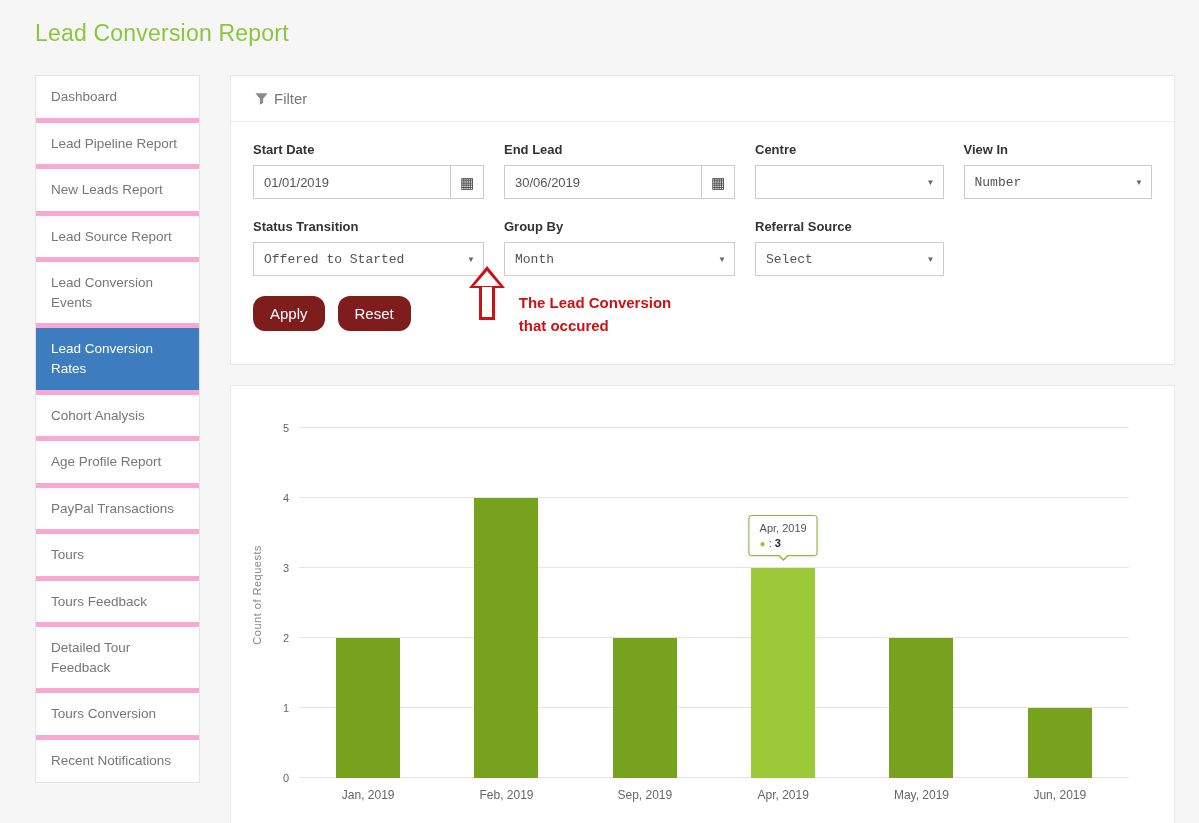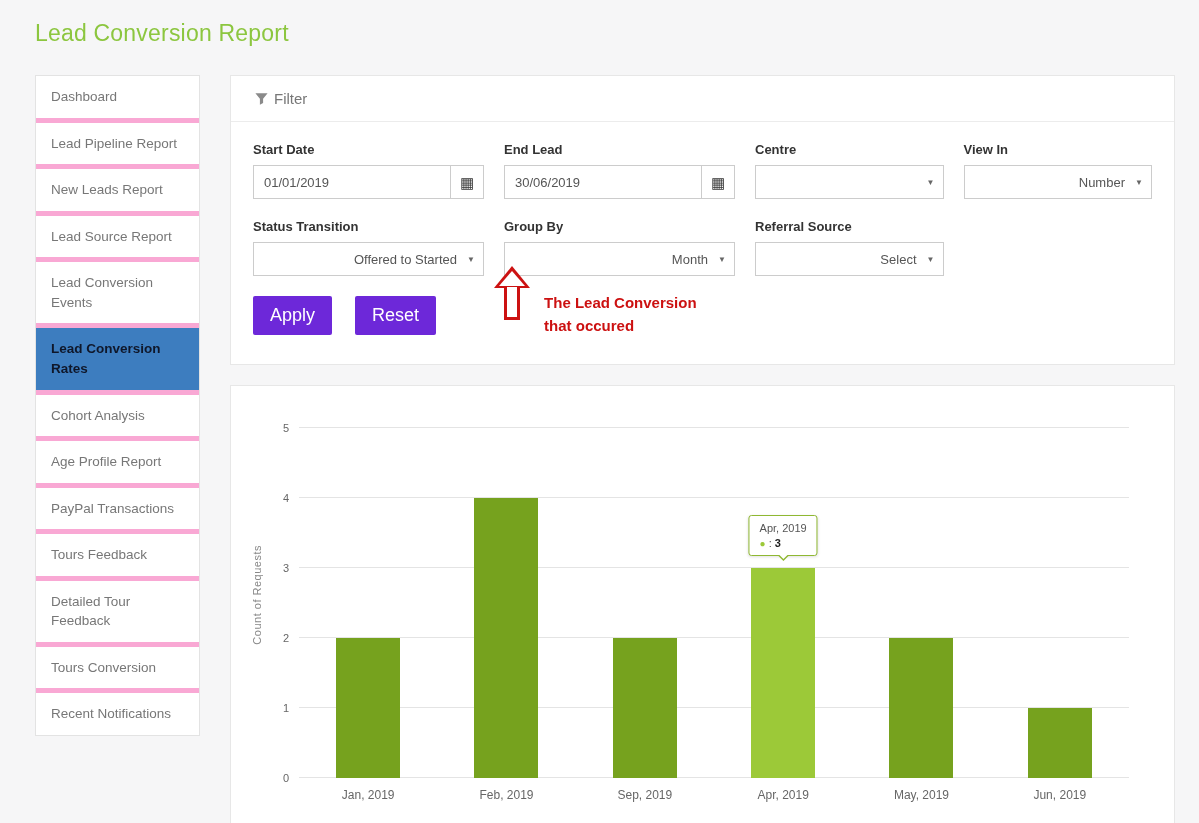--- a/index.html
+++ b/index.html
@@ -24,21 +24,21 @@
   .side-item {
     padding: 11px 15px;
     font-size: 13.5px;
     line-height: 1.45;
     color: #777;
     border-bottom: 5px solid #f9a8d4;
     cursor: pointer;
     background: #fff;
   }
   .side-item:last-child { border-bottom: none; }
-  .side-item.active { background: #3d7dbf; color: #0f172a; font-weight: bold; }
+  .side-item.active { background: #3d7dbf; color: #ffffff; }
 
   
   .main { flex: 1; min-width: 0; }
   .panel { background: #fff; border: 1px solid #e7e7e7; }
   .filter-panel { margin-bottom: 20px; }
   .filter-header {
     display: flex; align-items: center; gap: 5px;
     padding: 14px 23px; border-bottom: 1px solid #ececec;
     color: #777; font-size: 15px;
   }
@@ -52,32 +52,32 @@
     padding: 0 10px; font-size: 13px; color: #555; background: #fff; font-family: inherit;
   }
   .cal-btn {
     width: 34px; height: 34px; border: 1px solid #ccc; background: #fff; color: #333;
     font-size: 15px; line-height: 1; cursor: pointer; display: flex; align-items: center; justify-content: center; padding: 0;
   }
   .select-wrap { position: relative; }
   .select-wrap select {
     width: 100%; height: 34px; border: 1px solid #ccc; border-radius: 0; background: #fff;
     -webkit-appearance: none; appearance: none; padding: 0 26px 0 10px;
-    font-size: 13px; color: #555; cursor: pointer; font-family: Liberation Sans, sans-serif; text-align: right;
+    font-size: 13px; color: #555; cursor: pointer; font-family: Liberation Mono, monospace;
   }
   .caret {
     position: absolute; right: 9px; top: 50%; transform: translateY(-50%);
     font-size: 8px; color: #666; pointer-events: none;
   }
   .actions-row { display: flex; align-items: flex-start; margin-top: 20px; }
   .btn {
-    border: none; color: #fff; background: #6d28d9; font-size: 18px;
-    padding: 9px 17px; border-radius: 2px; cursor: pointer; font-family: inherit;
-  }
-  .btn + .btn { margin-left: 23px; }
+    border: none; color: #fff; background: #7f1d1d; font-size: 15px;
+    padding: 9px 17px; border-radius: 12px; cursor: pointer; font-family: inherit;
+  }
+  .btn + .btn { margin-left: 13px; }
 
   
   .annotation { display: flex; margin-left: 58px; margin-top: -30px; }
   .cue-arrow { position: relative; width: 36px; height: 56px; flex: 0 0 36px; }
   .cue-head {
     position: absolute; top: 0; left: 0; width: 0; height: 0;
     border-left: 18px solid transparent; border-right: 18px solid transparent;
     border-bottom: 22px solid #cc1212;
   }
   .cue-head::after {
@@ -139,20 +139,21 @@
     <nav class="sidebar" id="sidebar">
         <div class="side-item">Dashboard</div>
         <div class="side-item">Lead Pipeline Report</div>
         <div class="side-item">New Leads Report</div>
         <div class="side-item">Lead Source Report</div>
         <div class="side-item">Lead Conversion Events</div>
         <div class="side-item active">Lead Conversion Rates</div>
         <div class="side-item">Cohort Analysis</div>
         <div class="side-item">Age Profile Report</div>
         <div class="side-item">PayPal Transactions</div>
+        <div class="side-item">Tours</div>
         <div class="side-item">Tours Feedback</div>
         <div class="side-item">Detailed Tour Feedback</div>
         <div class="side-item">Tours Conversion</div>
         <div class="side-item">Recent Notifications</div>
       </nav>
 
     <main class="main">
 
       <section class="panel filter-panel">
         <div class="filter-header">

